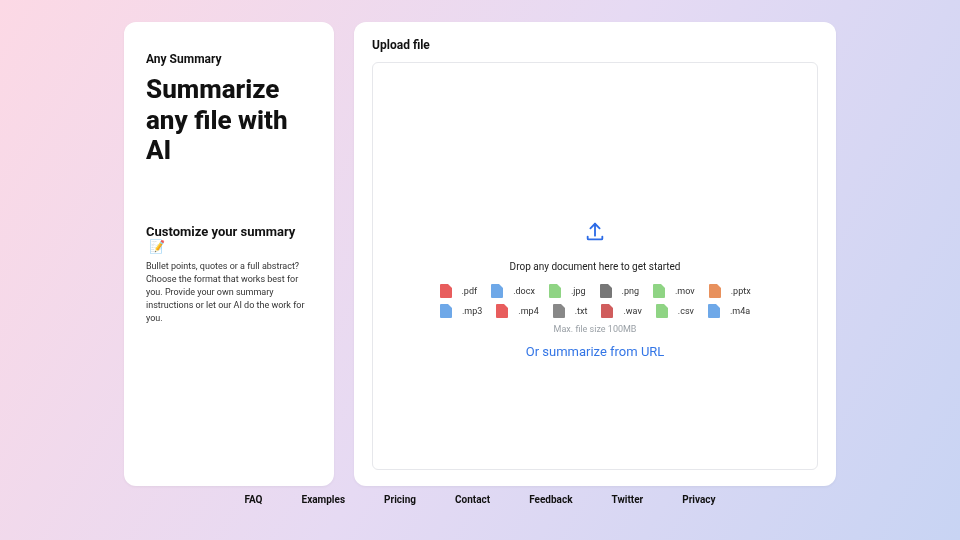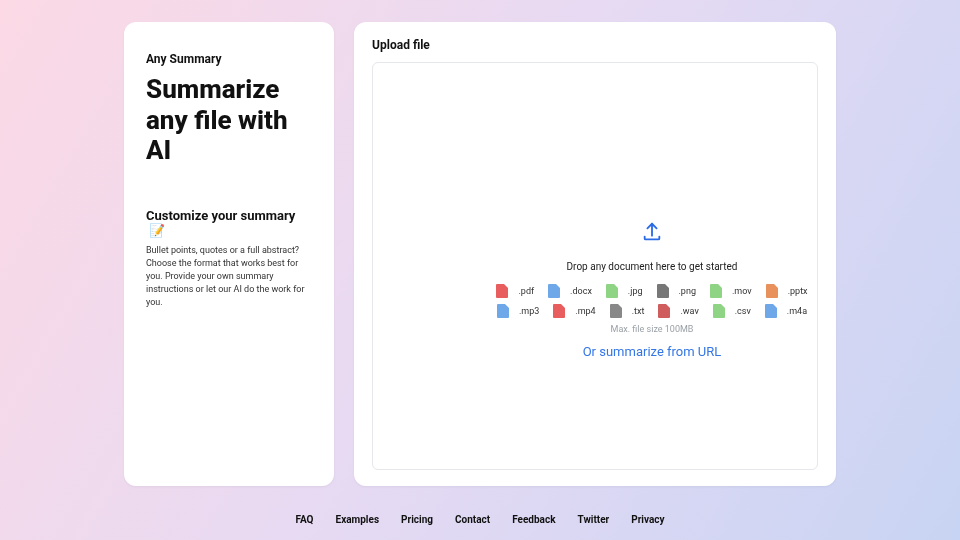--- a/index.html
+++ b/index.html
@@ -1,38 +1,38 @@
 <!DOCTYPE html>
 <html><head>
 <meta charset="utf-8">
 <style>
 *{box-sizing:border-box;margin:0;padding:0}
 body{font-family:-apple-system,BlinkMacSystemFont,'Segoe UI',Roboto,Helvetica,Arial,sans-serif;width:960px;height:540px;background:linear-gradient(120deg,#fcd9e5 0%,#e6daf3 50%,#c8d4f3 100%);display:flex;flex-direction:column;align-items:center;padding:22px 10px 0;overflow:hidden}
 .cards{display:flex;gap:20px;width:712px}
 .card{background:#fff;border-radius:12px;box-shadow:0 1px 3px rgba(0,0,0,.05)}
 .card-left{width:234px;padding:30px 22px 20px;display:flex;flex-direction:column}
 .brand{font-size:12px;font-weight:700;color:#111;margin-bottom:8px}
-.hero{font-size:26px;font-weight:800;line-height:1.18;color:#111;margin-bottom:42px}
+.hero{font-size:26px;font-weight:800;line-height:1.18;color:#111;margin-bottom:58px}
 .section-h{font-size:13px;font-weight:700;color:#111;margin-bottom:6px}
 .section-h .chev{margin-left:3px;display:inline-block}
 .section-p{font-size:9px;line-height:1.45;color:#333;margin-bottom:18px}
 .card-right{width:546px;padding:16px 18px}
 .upload-label{font-size:12px;font-weight:700;color:#111;margin-bottom:10px}
-.drop{border:1px solid #e6e7eb;border-radius:6px;height:408px;display:flex;flex-direction:column;align-items:flex-end;justify-content:center;padding-top:48px}
+.drop{border:1px solid #e6e7eb;border-radius:6px;height:408px;display:flex;flex-direction:column;align-items:center;justify-content:center;padding-top:48px}
 .drop-inner{display:flex;flex-direction:column;align-items:center}
 .up-icon{width:22px;height:22px;margin-bottom:18px}
 .drop-text{font-size:10px;color:#222;margin-bottom:12px}
 .formats{display:flex;flex-wrap:wrap;justify-content:center;gap:0 14px;max-width:330px}
 .fmt{display:flex;align-items:center;gap:10px;font-size:9px;color:#333;margin-bottom:6px}
 .fi{width:12px;height:14px;border-radius:1px;position:relative;flex-shrink:0}
 .fi:before{content:"";position:absolute;top:0;right:0;border-top:4px solid #fff;border-left:4px solid transparent}
 .c-pdf{background:#e85d5d}.c-docx{background:#6ea8e8}.c-jpg{background:#8fd484}.c-png{background:#777}.c-mov{background:#8fd484}.c-pptx{background:#e8915d}.c-mp3{background:#6ea8e8}.c-mp4{background:#e85d5d}.c-txt{background:#888}.c-wav{background:#d05d5d}.c-csv{background:#8fd484}.c-m4a{background:#6ea8e8}
 .maxsz{font-size:9px;color:#9aa0a6;}
 .url-link{font-size:13px;color:#3476e6;margin-top:10px;cursor:pointer}
-.footer{display:flex;gap:22px;justify-content:flex-start;margin-top:28px}
+.footer{display:flex;gap:39px;justify-content:flex-start;margin-top:8px}
 .footer a{font-size:10px;font-weight:700;color:#111;text-decoration:none}
 </style>
 </head>
 <body>
 
 <div class="cards">
   <div class="card card-left">
     <div class="brand">Any Summary</div>
     <h1 class="hero">Summarize any file with AI</h1>
 

